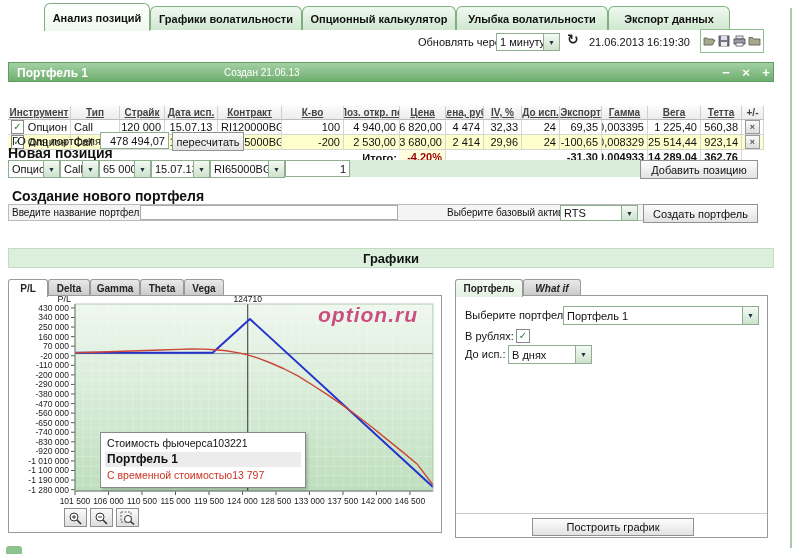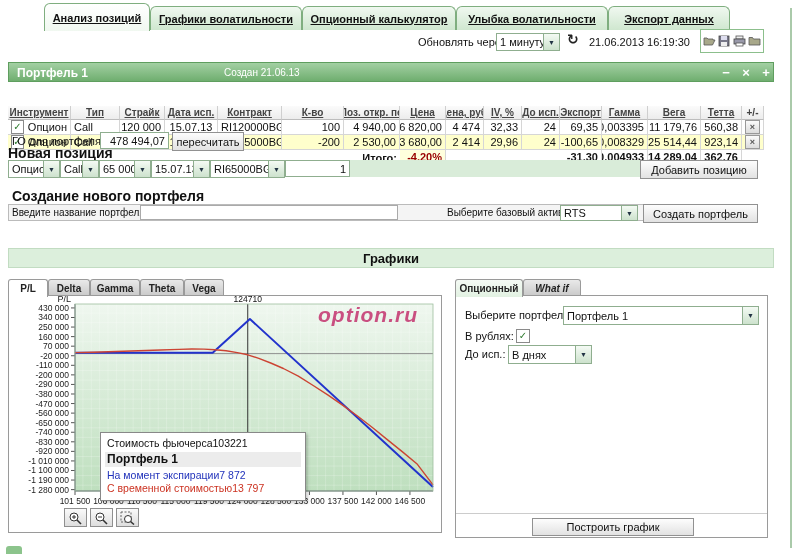--- a/index.html
+++ b/index.html
@@ -2,21 +2,21 @@
 <html><head>
 <meta charset="utf-8">
 <style>
   html,body{margin:0;padding:0;background:#fff;}
   #page{position:relative;width:800px;height:554px;background:#fff;overflow:hidden;
         font-family:"Liberation Sans","DejaVu Sans",sans-serif;font-size:11px;color:#111;}
   .abs{position:absolute;}
   
   .tab{position:absolute;top:6px;height:23px;border:1px solid #7fae7f;border-bottom:none;
        border-radius:6px 6px 0 0;background:linear-gradient(#f0f8f0,#cfe7cf);
-       font-weight:bold;font-size:11px;display:flex;align-items:center;justify-content:center;text-decoration:underline;}
+       font-weight:bold;font-size:11px;display:flex;align-items:center;justify-content:center;}
   .tab.active{top:3px;height:27px;background:linear-gradient(#ffffff,#f0f8f0);z-index:2;}
   
   .sel{position:absolute;border:1px solid #8fae8f;background:#fff;display:flex;align-items:center;height:16px;}
   .sel .txt{flex:1;padding:0 3px;white-space:nowrap;overflow:hidden;font-size:11px;}
   .sel .arr{width:15px;align-self:stretch;background:linear-gradient(#f4faf4,#cde2cd);
             border-left:1px solid #8fae8f;display:flex;align-items:center;justify-content:center;
             font-size:7px;color:#234;}
   .btn{position:absolute;border:1px solid #919191;background:linear-gradient(#fdfdfd,#e2e2e2);
        font-size:11px;display:flex;align-items:center;justify-content:center;color:#111;}
   .inp{position:absolute;border:1px solid #8fae8f;background:#fff;font-size:11px;
@@ -213,21 +213,21 @@
       <div class="c num">
           <span>24</span>
         </div>
       <div class="c num">
           <span>69,35</span>
         </div>
       <div class="c num">
           <span>0,003395</span>
         </div>
       <div class="c num">
-          <span>11 179,76</span>
+          <span>1 225,40</span>
         </div>
       <div class="c num">
           <span>-7 560,38</span>
         </div>
       <div class="c ctr">
           <span class="delx">×</span>
         </div>
     </div>
 
     <div class="trow hl" id="row1">
@@ -473,24 +473,20 @@
     <rect x="66" y="8" width="358" height="187" fill="none" stroke="#9fbf9f" stroke-width="0.8"></rect>
   </svg>
   <div id="watermark">option.ru</div>
 
   <div id="tooltip">
     <div class="tr">
         <span>Стоимость фьючерса</span>
         <span>103221</span>
       </div>
     <div class="name">Портфель 1</div>
-    <div class="tr blue">
-        <span>На момент экспирации</span>
-        <span>7 872</span>
-      </div>
     <div class="tr red">
         <span>С временной стоимостью</span>
         <span>13 797</span>
       </div>
   </div>
 
   <div class="zoombtn" style="left:64px;">
     <svg width="15" height="14" viewBox="0 0 15 14">
         <circle cx="6" cy="6" r="4" fill="#fff" stroke="#333"></circle>
         <line x1="4" y1="6" x2="8" y2="6" stroke="#333"></line>
@@ -507,21 +503,21 @@
   </div>
   <div class="zoombtn" style="left:116px;">
     <svg width="15" height="14" viewBox="0 0 15 14">
         <rect x="1" y="1" width="10" height="10" fill="none" stroke="#666" stroke-dasharray="2 1.5"></rect>
         <circle cx="8" cy="8" r="3.5" fill="#fff" stroke="#333"></circle>
         <line x1="10.5" y1="10.5" x2="14" y2="13.5" stroke="#333" stroke-width="1.5"></line>
       </svg>
   </div>
 
   <div class="ctab active" style="left:455px;width:66px;background:linear-gradient(#f4faf4,#e2f1e2);">
-      <span>Опционный</span>
+      <span>Портфель</span>
     </div>
   <div class="ctab" style="left:523px;width:56px;font-style:italic;">
       <span>What if</span>
     </div>
   <div class="panelbox" style="left:455px;top:295px;width:313px;height:243px;"></div>
   <span class="lbl" style="left:465px;top:309px;">Выберите портфель</span>
   <div class="sel" style="left:563px;top:306px;width:194px;height:17px;">
       <span class="txt">Портфель 1</span>
       <span class="arr">▼</span>
     </div>

